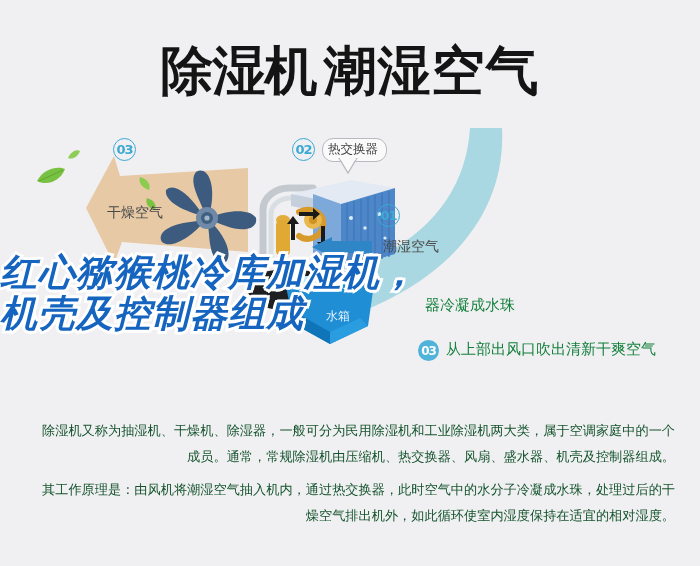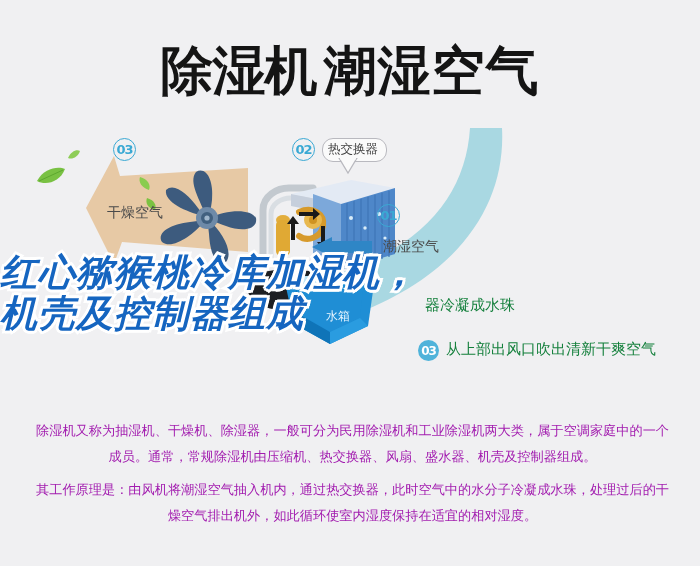--- a/index.html
+++ b/index.html
@@ -108,22 +108,22 @@
     text-shadow:
       2px 2px 0 #ffffff, -2px 2px 0 #ffffff, 2px -2px 0 #ffffff, -2px -2px 0 #ffffff,
       3px 0 0 #ffffff, -3px 0 0 #ffffff, 0 3px 0 #ffffff, 0 -3px 0 #ffffff;
   }
 
   
   .body {
     position:absolute; left:30px; top:418px; width:645px;
   }
   .para {
-    font-size:13.2px; color:#a21caf; line-height:1.95;
-    text-align:center;
+    font-size:13.2px; color:#14532d; line-height:1.95;
+    text-align:right;
   }
   .para + .para { margin-top:8px; }
 </style>
 </head>
 <body>
 
 <div id="page">
 
   <div class="title-row">
     <span class="title-a">除湿机</span><span class="title-b">潮湿空气</span>

